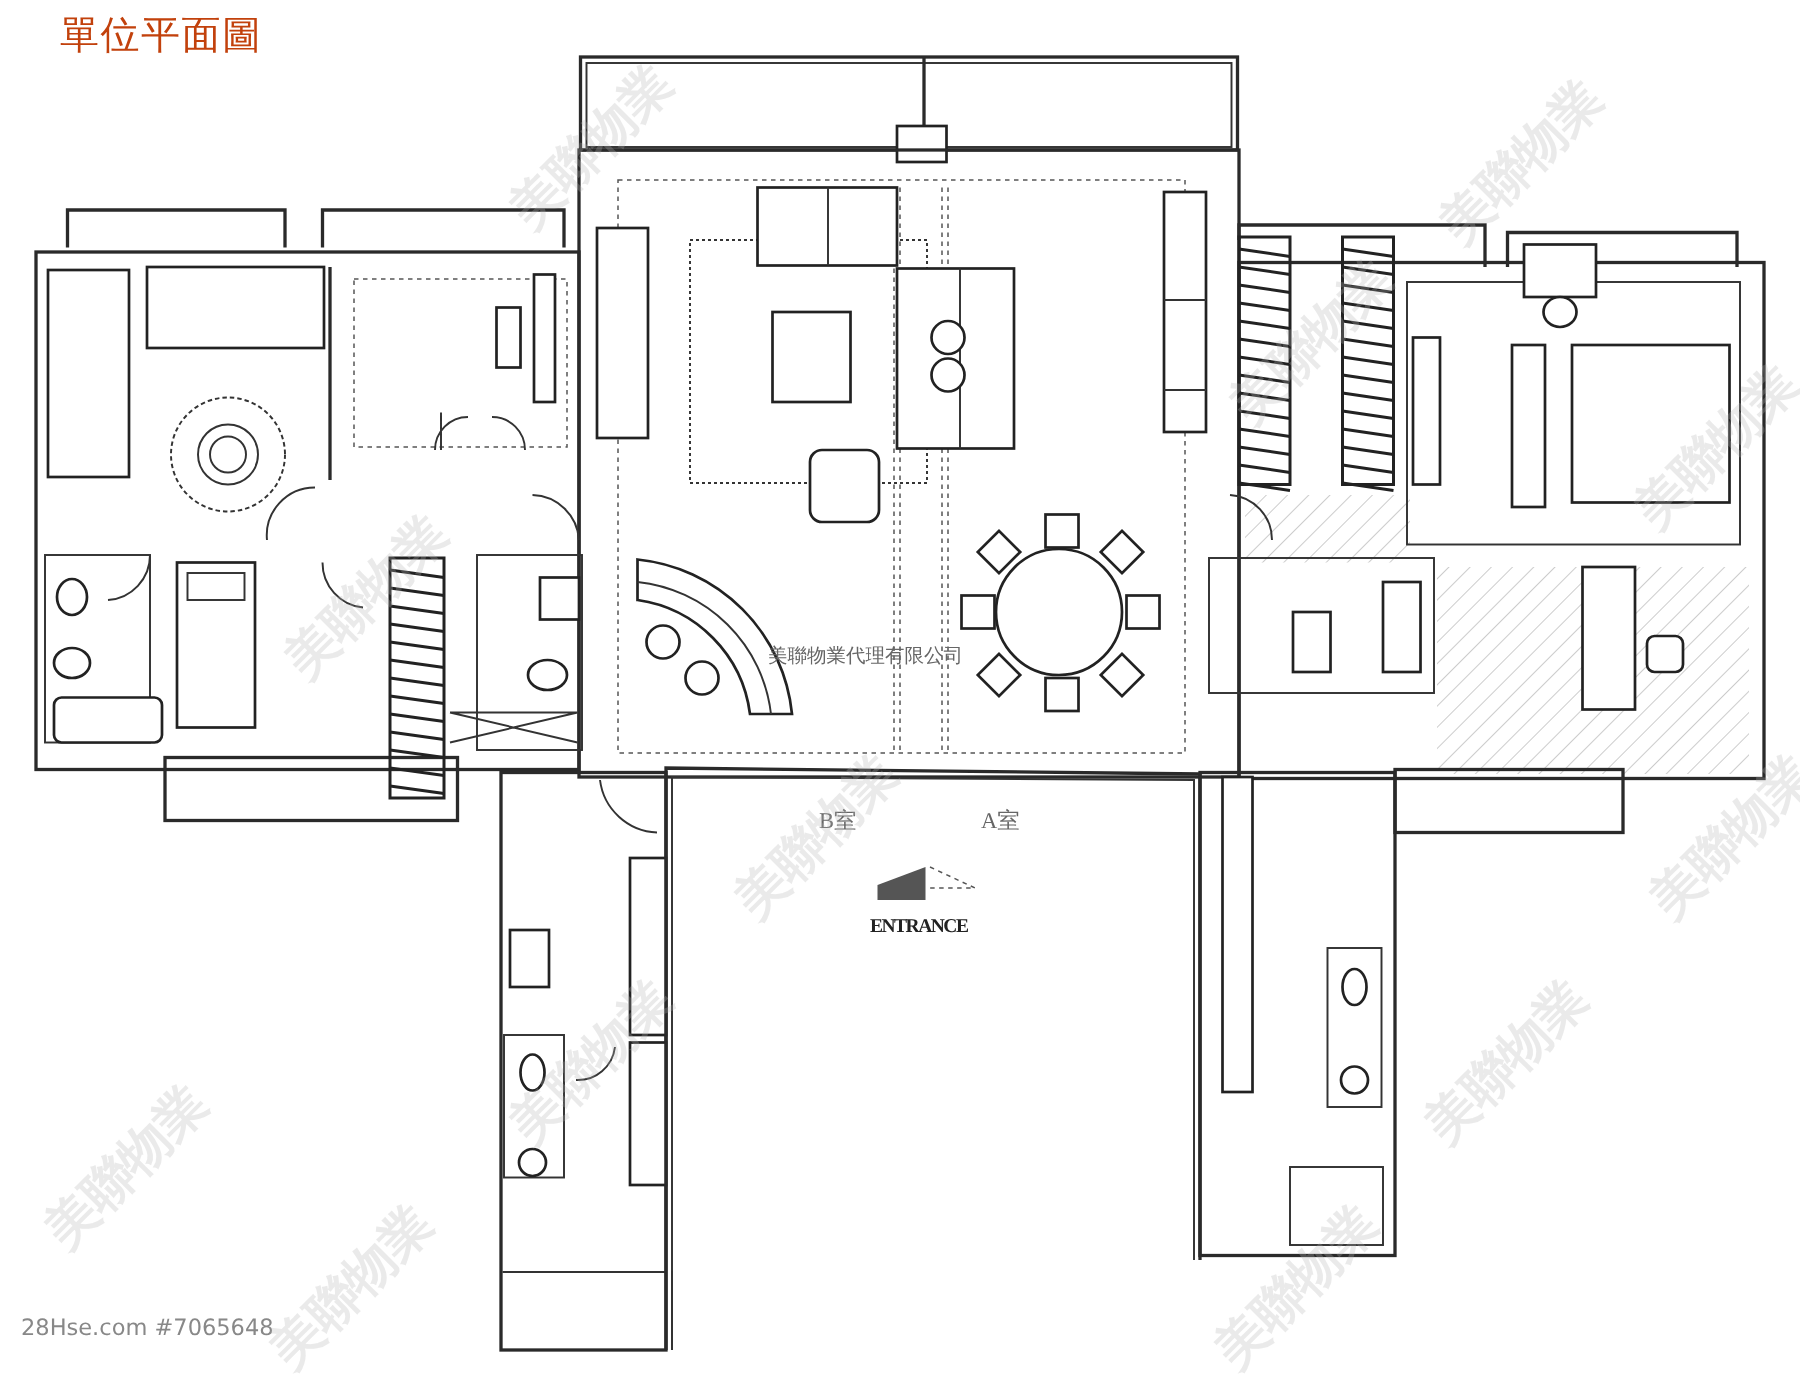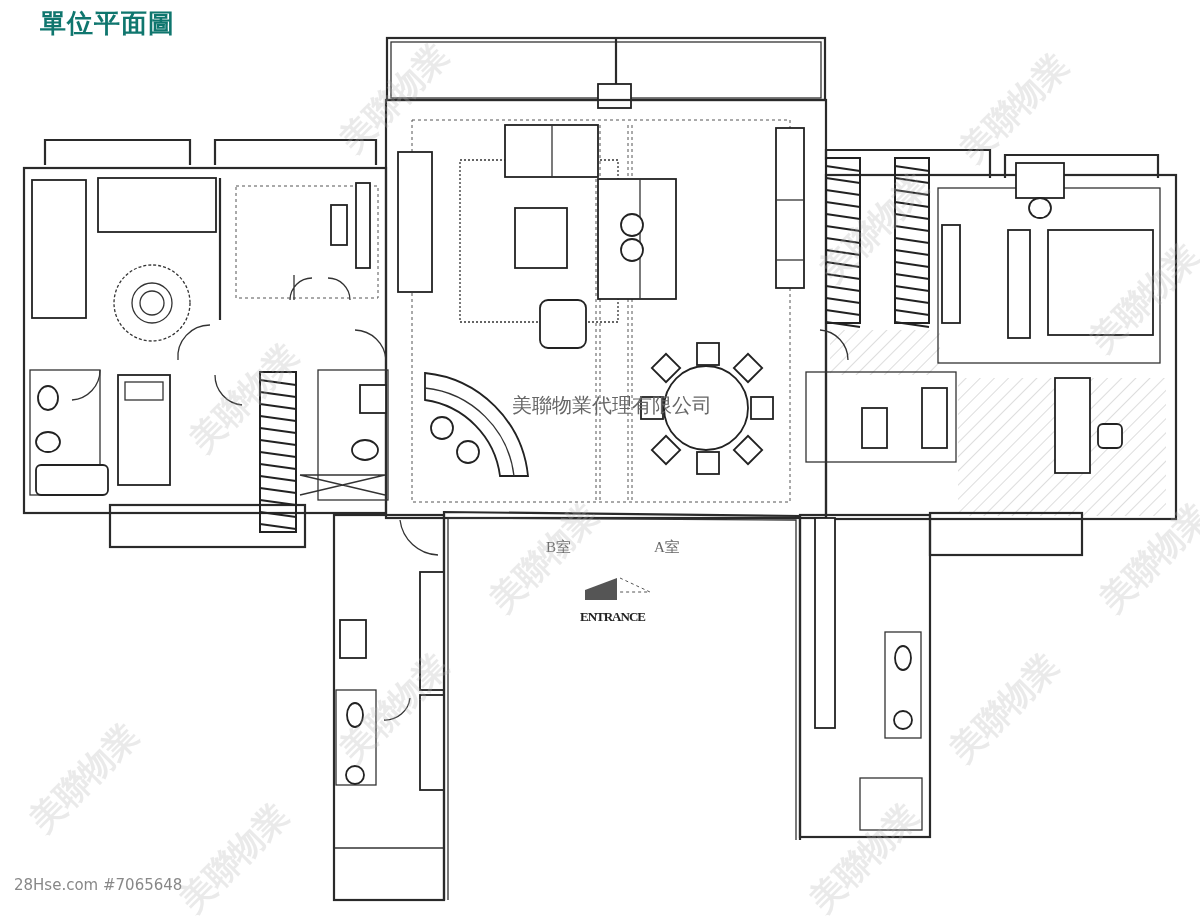--- a/index.html
+++ b/index.html
@@ -1,27 +1,27 @@
 <!DOCTYPE html>
 <html><head>
 <meta charset="utf-8">
 <style>
   html,body{margin:0;padding:0;background:#fff;}
   body{width:1200px;height:919px;position:relative;overflow:hidden;font-family:"DejaVu Sans",sans-serif;}
   #plan{position:absolute;left:0;top:0;width:1200px;height:919px;}
-  .title{position:absolute;left:40px;top:6px;font-family:"DejaVu Sans",sans-serif;font-weight:bold;font-size:26px;color:#0f766e;letter-spacing:1px;}
+  .title{position:absolute;left:40px;top:6px;font-family:"DejaVu Sans",sans-serif;font-weight:normal;font-size:26px;color:#c2410c;letter-spacing:1px;}
   .wall{fill:none;stroke:#2a2a2a;stroke-width:2.2;}
   .thin{fill:none;stroke:#333;stroke-width:1.3;}
   .dash{fill:none;stroke:#555;stroke-width:1;stroke-dasharray:3 3;}
   .furn{fill:#fff;stroke:#222;stroke-width:1.8;}
   .hatch{fill:url(#hatchPat);stroke:none;}
   .rack{fill:none;stroke:#222;stroke-width:2;}
   .svg-label{font-family:"Liberation Serif",serif;font-size:15px;fill:#666;}
   .entrance-label{font-family:"Liberation Serif",serif;font-size:13px;font-weight:bold;fill:#222;letter-spacing:-1px;}
-  .agency{position:absolute;left:512px;top:392px;font-size:20px;color:#666;font-family:"DejaVu Sans",sans-serif;}
+  .agency{position:absolute;left:512px;top:428px;font-size:13px;color:#666;font-family:"DejaVu Sans",sans-serif;}
   .footer{position:absolute;left:14px;top:876px;font-size:15px;color:#888;font-family:"DejaVu Sans",sans-serif;}
   .wm{position:absolute;font-size:34px;font-weight:bold;color:rgba(180,180,180,0.28);transform:rotate(-45deg);transform-origin:left top;white-space:nowrap;font-family:"DejaVu Sans",sans-serif;pointer-events:none;}
 </style>
 </head>
 <body>
 
 <div class="title">單位平面圖</div>
 
 <svg id="plan" viewBox="0 0 1200 919" xmlns="http://www.w3.org/2000/svg">
   <defs>

